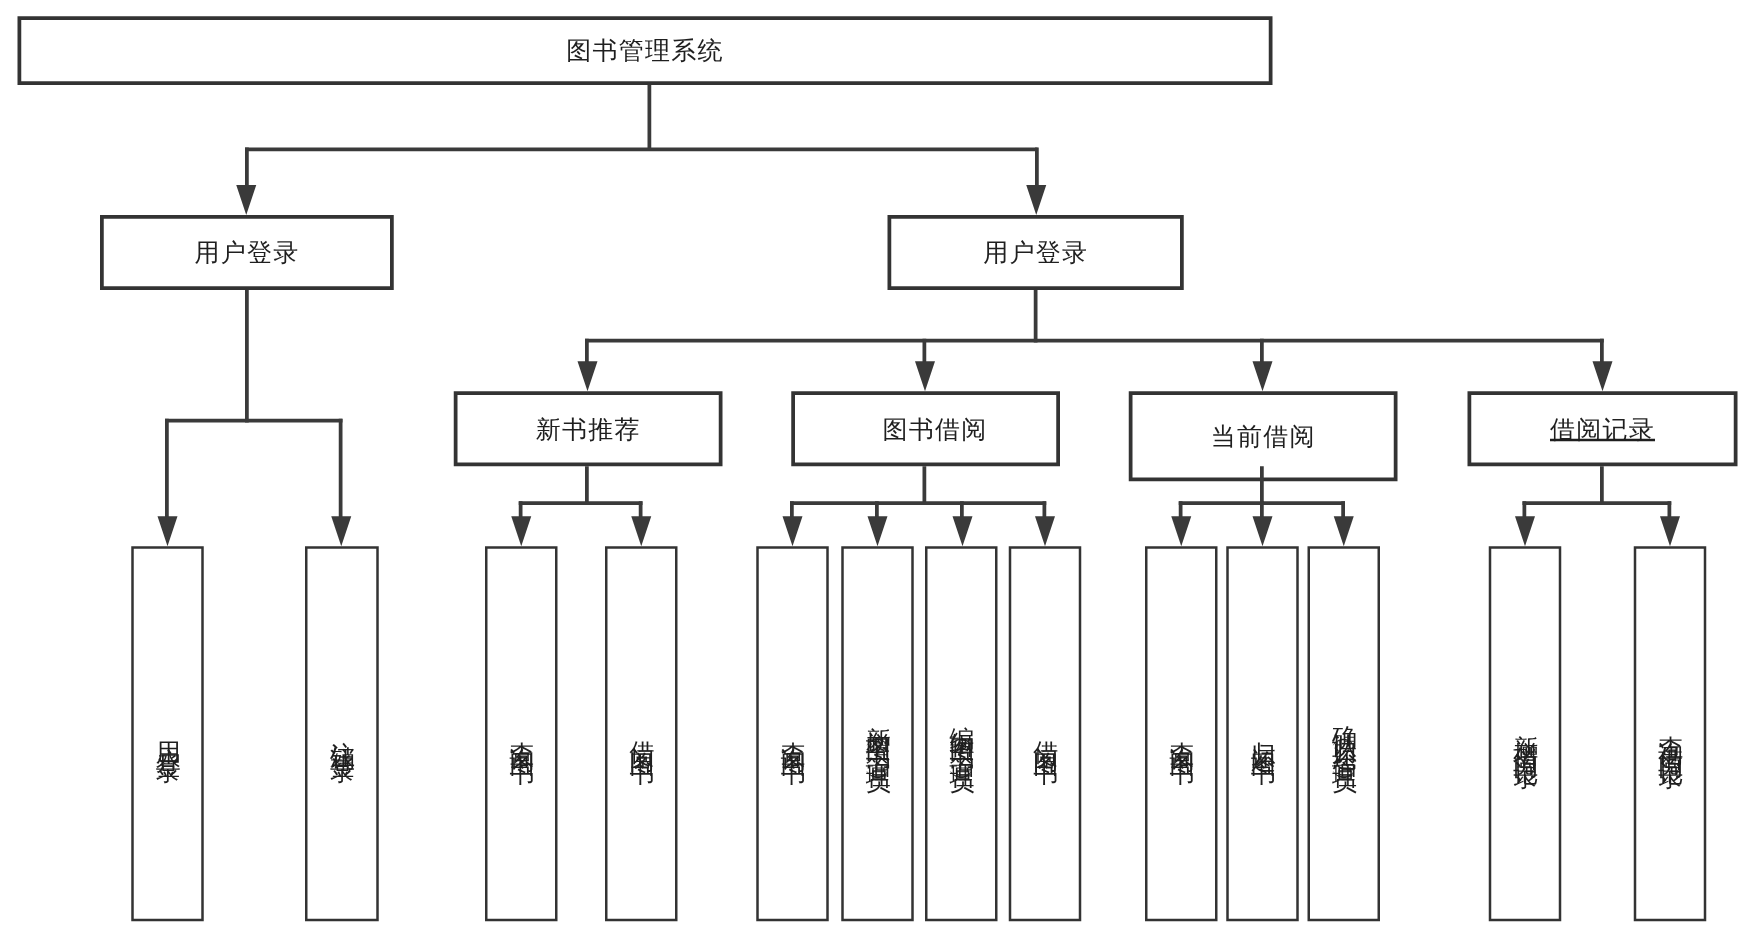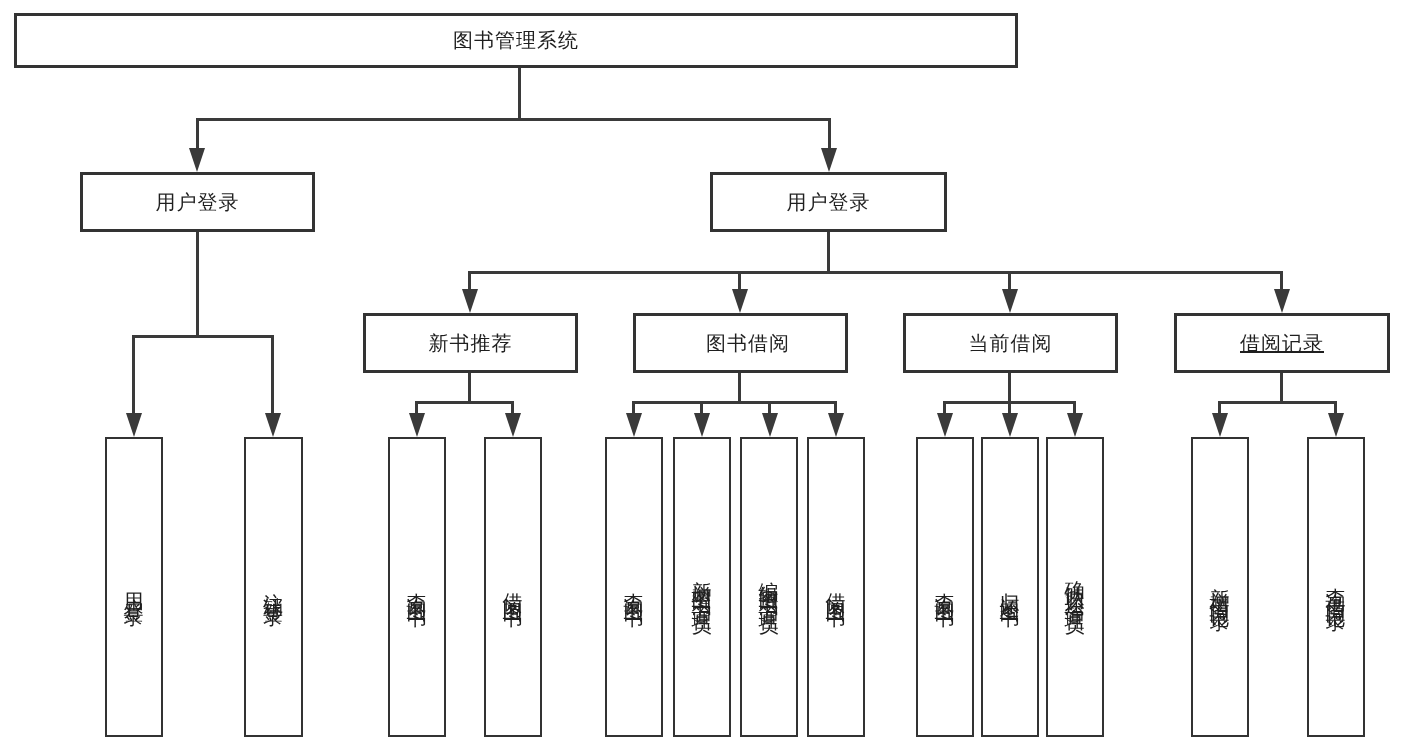--- a/index.html
+++ b/index.html
@@ -94,21 +94,21 @@
   <div class="arrow" style="left:1002px;top:289px;"></div>
   <div class="vline" style="left:1280px;top:271px;height:20px;"></div>
   <div class="arrow" style="left:1274px;top:289px;"></div>
 
   <div class="box" style="left:363px;top:313px;width:215px;height:60px;">
     <span>新书推荐</span>
   </div>
   <div class="box" style="left:633px;top:313px;width:215px;height:60px;padding-left:15px;">
     <span>图书借阅</span>
   </div>
-  <div class="box" style="left:903px;top:313px;width:215px;height:60px;">
+  <div class="box" style="left:903px;top:313px;width:215px;height:72px;">
     <span>当前借阅</span>
   </div>
   <div class="box" style="left:1174px;top:313px;width:216px;height:60px;text-decoration:underline;">
     <span>借阅记录</span>
   </div>
 
   <div class="vline" style="left:468px;top:373px;height:31px;"></div>
   <div class="hline" style="left:415px;top:401px;width:99px;"></div>
   <div class="vline" style="left:415px;top:401px;height:14px;"></div>
   <div class="arrow" style="left:409px;top:413px;"></div>

